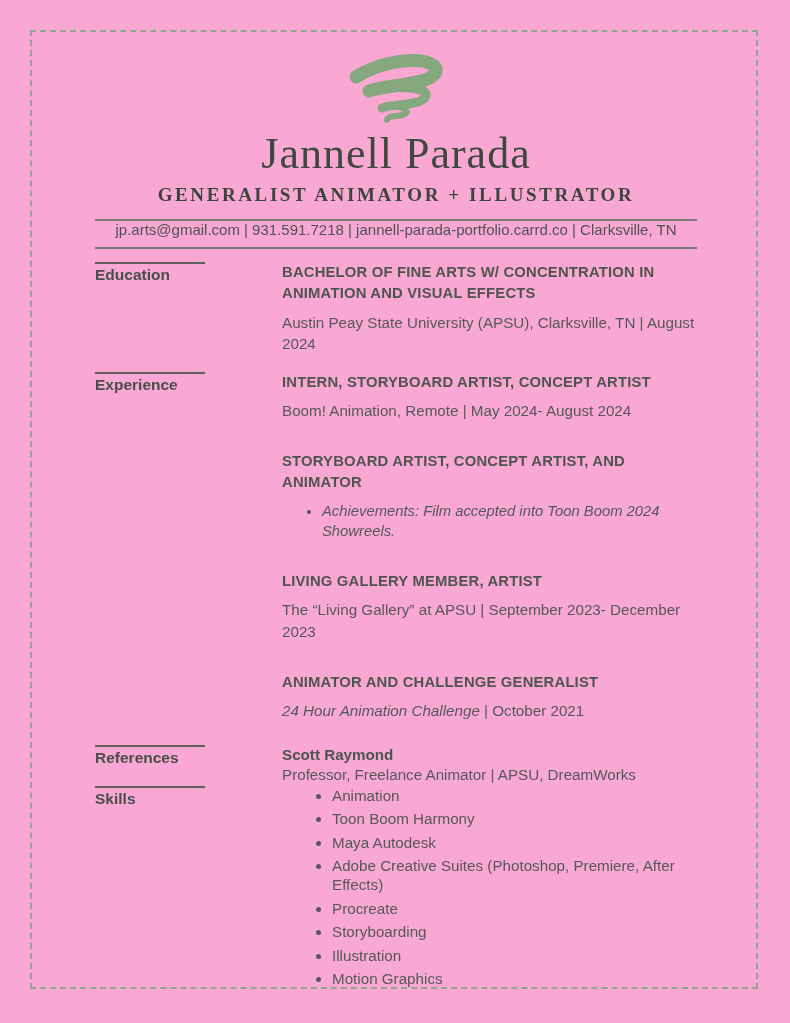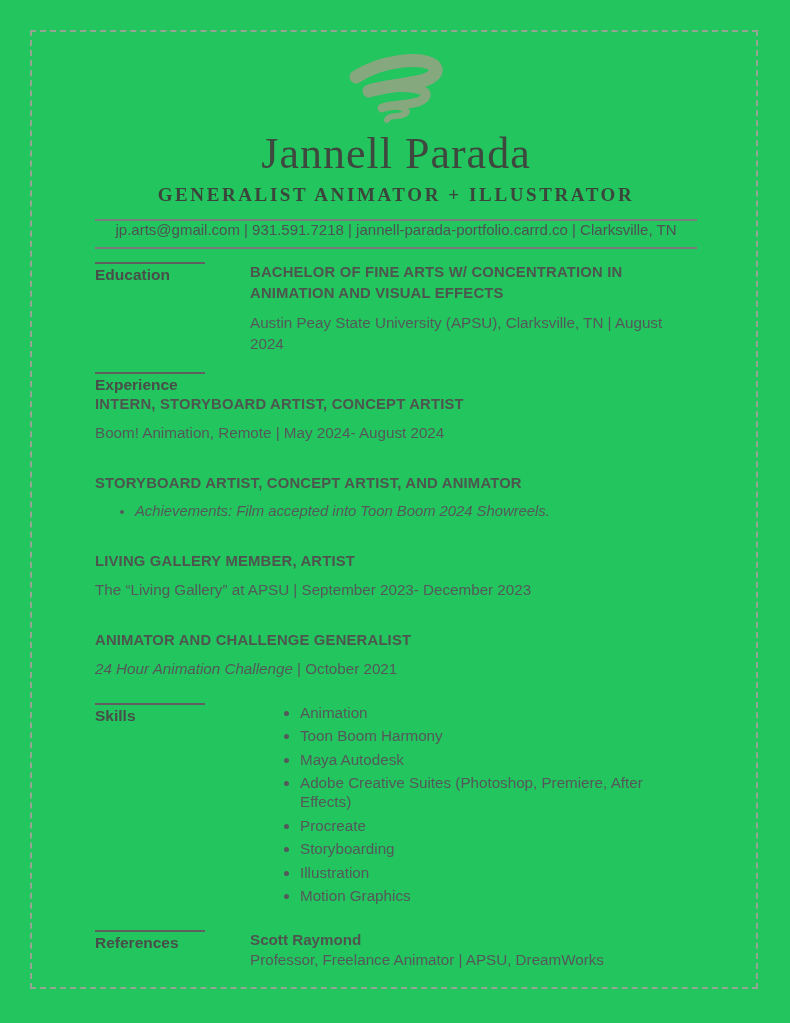--- a/index.html
+++ b/index.html
@@ -1,20 +1,20 @@
 <!DOCTYPE html>
 <html><head>
 <meta charset="utf-8">
 <style>
   html, body { margin: 0; padding: 0; background: #ffffff; }
   .page {
     position: relative;
     width: 790px;
     height: 1023px;
-    background: #22c55e;
+    background: #f9a8d4;
     font-family: "Liberation Sans", sans-serif;
     overflow: hidden;
   }
   .frame {
     position: absolute;
     top: 30px; left: 30px; right: 32px; bottom: 34px;
     border: 2px dashed #94a594;
     pointer-events: none;
   }
   .content {
@@ -51,23 +51,23 @@
   }
   .rule-top { margin-top: 13px; }
   .contact {
     text-align: center;
     font-size: 15px;
     color: #4e5254;
     padding: 0 0 9px 0;
   }
   
   .sections { margin-top: 13px; }
-  .section { display: flex; }
+  .section { display: flex; gap: 32px; }
   .sec-edu { margin-bottom: 17px; }
-  .sec-exp { margin-bottom: 23px; flex-direction: column; }
+  .sec-exp { margin-bottom: 23px; }
   .sec-skills { margin-bottom: 20px; }
   .label-col { width: 155px; flex-shrink: 0; }
   .label-rule {
     width: 110px;
     border-top: 2px solid #5f5f5f;
     margin-bottom: 2px;
   }
   .sec-label {
     font-weight: bold;
     font-size: 15.5px;
@@ -184,48 +184,48 @@
           </div>
 
           <div class="entry">
             <p class="entry-title">ANIMATOR AND CHALLENGE GENERALIST</p>
             <div class="entry-detail"><span class="it">24 Hour Animation Challenge</span><span> | October 2021</span></div>
           </div>
 
         </div>
       </div>
 
+      <div class="section">
+        <div class="label-col">
+          <div class="label-rule"></div>
+          <div class="sec-label">References</div>
+        </div>
+        <div class="content-col">
+          <div class="ref-entry">
+            <div class="ref-name">Scott Raymond</div>
+            <div class="ref-detail">Professor, Freelance Animator | APSU, DreamWorks</div>
+          </div>
+
+        </div>
+      </div>
+
       <div class="section sec-skills">
         <div class="label-col">
           <div class="label-rule"></div>
           <div class="sec-label">Skills</div>
         </div>
         <div class="content-col">
           <ul class="skills-list">
             <li>Animation</li>
             <li>Toon Boom Harmony</li>
             <li>Maya Autodesk</li>
             <li>Adobe Creative Suites (Photoshop, Premiere, After Effects)</li>
             <li>Procreate</li>
             <li>Storyboarding</li>
             <li>Illustration</li>
             <li>Motion Graphics</li>
           </ul>
         </div>
       </div>
 
-      <div class="section">
-        <div class="label-col">
-          <div class="label-rule"></div>
-          <div class="sec-label">References</div>
-        </div>
-        <div class="content-col">
-          <div class="ref-entry">
-            <div class="ref-name">Scott Raymond</div>
-            <div class="ref-detail">Professor, Freelance Animator | APSU, DreamWorks</div>
-          </div>
-
-        </div>
-      </div>
-
     </div>
   </div>
 </div>
 
 </body></html>

